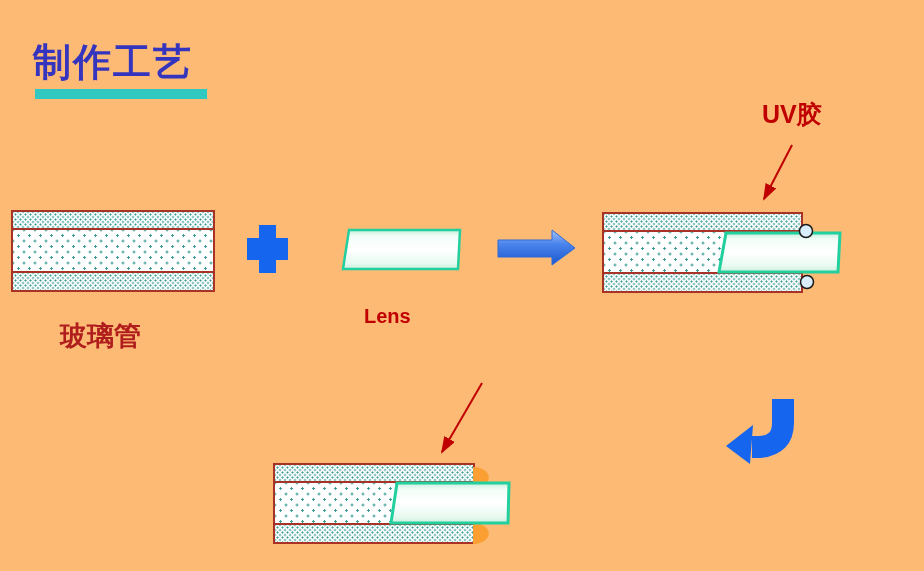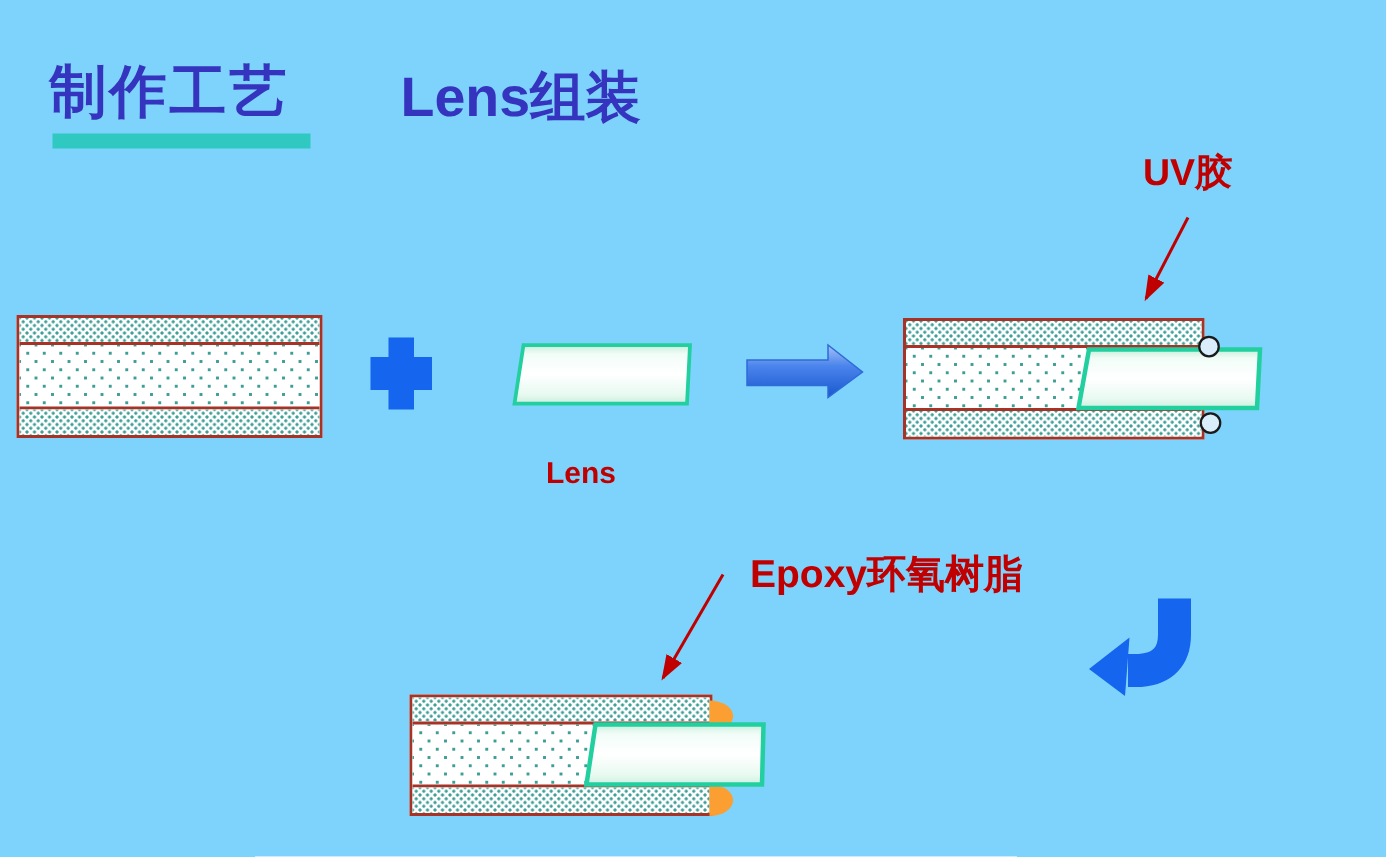--- a/index.html
+++ b/index.html
@@ -1,17 +1,17 @@
 <!DOCTYPE html>
 <html><head>
 <meta charset="utf-8">
 <style>
   html,body { margin:0; padding:0; background:#ffffff; }
   .slide {
-    position:relative; width:924px; height:571px; background:#7dd3fc;
+    position:relative; width:924px; height:571px; background:#fdba74;
     overflow:hidden; font-family:"Liberation Sans", sans-serif;
   }
   
   .title {
     position:absolute; left:33px; top:42px;
     font-family:"Liberation Serif", serif; font-weight:bold;
     font-size:38px; line-height:1.1; color:#3534BE; letter-spacing:2px;
   }
   .title-underline {
     position:absolute; left:35px; top:89px; width:172px; height:10px;
@@ -56,21 +56,20 @@
   
   .overlay { position:absolute; left:0; top:0; width:924px; height:571px; }
 </style>
 </head>
 <body>
 
 <div class="slide">
 
   <div class="title">制作工艺</div>
   <div class="title-underline"></div>
-  <div class="subtitle">Lens组装</div>
 
   <div class="tube tube1">
     <div class="band dense top"></div>
     <div class="band sparse"></div>
     <div class="band dense bottom"></div>
   </div>
 
   <div class="tube tube2">
     <div class="band dense top"></div>
     <div class="band sparse"></div>
@@ -121,16 +120,16 @@
     <line x1="792" y1="145" x2="764" y2="199" stroke="#C00000" stroke-width="2" marker-end="url(#redHead)"></line>
     <line x1="482" y1="383" x2="442" y2="452" stroke="#C00000" stroke-width="2" marker-end="url(#redHead)"></line>
 
     <g>
       <path d="M 783 399 L 783 423 Q 783 445 760 447 L 752 447" fill="none" stroke="#1565EE" stroke-width="22"></path>
       <polygon points="726,446 753,425 750,464" fill="#1565EE"></polygon>
     </g>
   </svg>
 
   <div class="red-label uv-label">UV胶</div>
+  <div class="red-label glass-label">玻璃管</div>
   <div class="red-label lens-label">Lens</div>
-  <div class="red-label epoxy-label">Epoxy环氧树脂</div>
 
 </div>
 
 </body></html>

